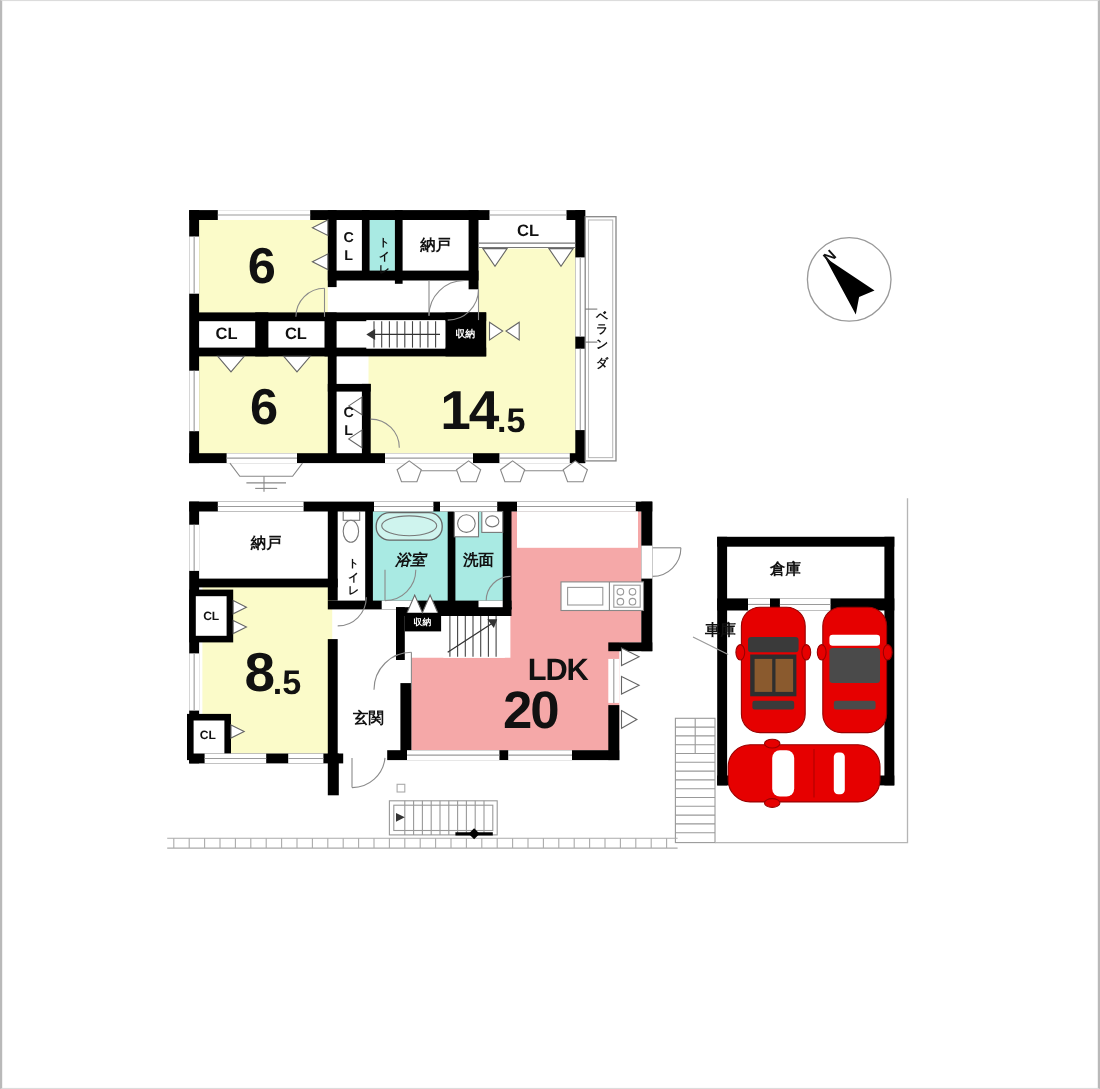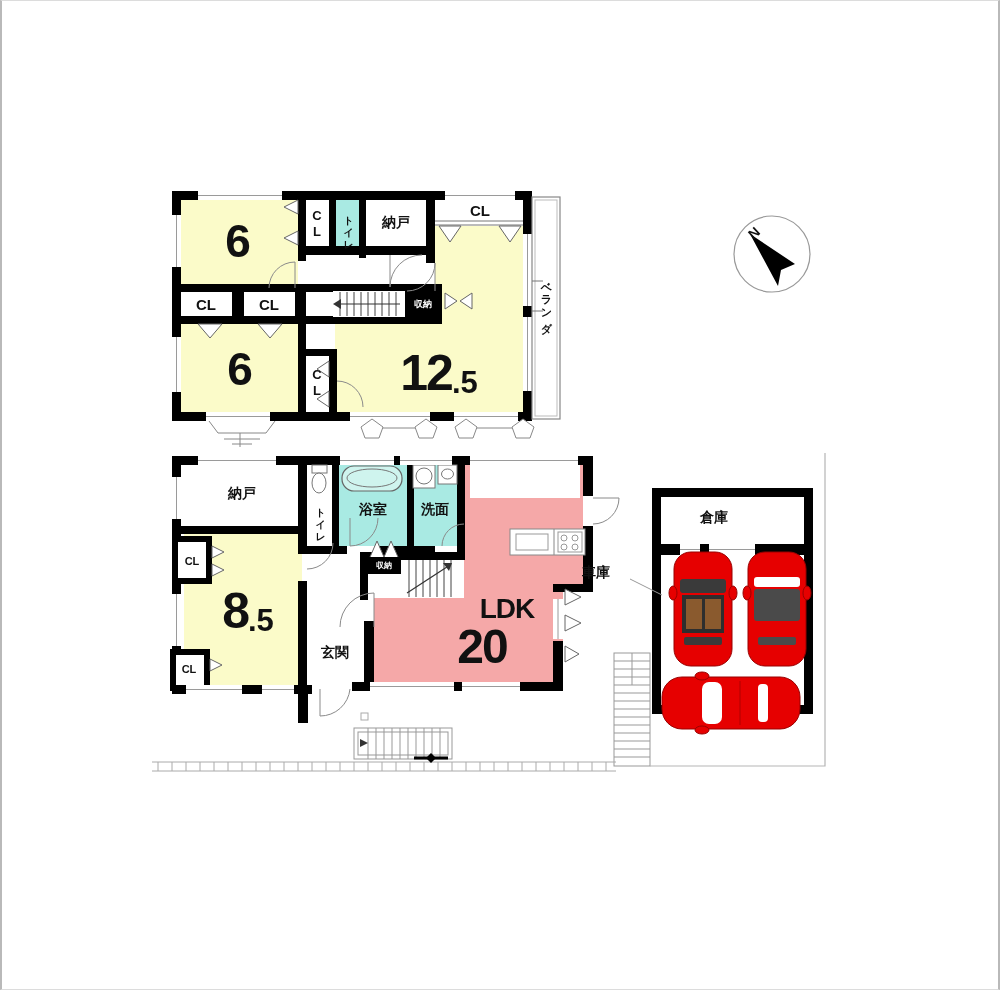--- a/index.html
+++ b/index.html
@@ -416,39 +416,39 @@
   <div class="lbl v" style="left:346px;top:226px;font-size:10px;">トイレ</div>
   <div class="lbl" style="left:394px;top:221px;font-size:14px;">納戸</div>
   <div class="lbl" style="left:478px;top:209px;font-size:15px;">CL</div>
   <div class="lbl" style="left:204px;top:303px;font-size:15px;">CL</div>
   <div class="lbl" style="left:267px;top:303px;font-size:15px;">CL</div>
   <div class="lbl white" style="left:421px;top:303px;font-size:9px;">収納</div>
   <div class="lbl" style="left:238px;top:368px;font-size:46px;">6</div>
   <div class="lbl v" style="left:315px;top:382px;font-size:13px;">CL</div>
   <div class="lbl" style="left:437px;top:372px;">
     <span class="numwrap">
-        <span class="num-main">12</span>
+        <span class="num-main">14</span>
         <span class="num-dec">.5</span>
       </span>
   </div>
   <div class="lbl v" style="left:544px;top:300px;font-size:11px;">ベランダ</div>
   <div class="lbl rot-n" style="left:752px;top:232px;font-size:14px;">N</div>
 
   <div class="lbl" style="left:240px;top:492px;font-size:14px;">納戸</div>
   <div class="lbl v" style="left:318px;top:518px;font-size:10px;">トイレ</div>
-  <div class="lbl" style="left:371px;top:508px;font-size:14px;">浴室</div>
+  <div class="lbl" style="left:371px;top:508px;font-size:14px;font-style:italic;">浴室</div>
   <div class="lbl" style="left:433px;top:508px;font-size:14px;">洗面</div>
   <div class="lbl" style="left:190px;top:560px;font-size:11px;">CL</div>
   <div class="lbl" style="left:246px;top:610px;">
     <span class="numwrap">
         <span class="num-main">8</span>
         <span class="num-dec">.5</span>
       </span>
   </div>
   <div class="lbl" style="left:187px;top:668px;font-size:11px;">CL</div>
   <div class="lbl" style="left:333px;top:651px;font-size:14px;text-align:center;">玄関</div>
   <div class="lbl white" style="left:382px;top:565px;font-size:8px;">収納</div>
   <div class="lbl" style="left:481px;top:608px;font-size:28px;letter-spacing:-1px;margin-left:24px;">LDK</div>
   <div class="lbl" style="left:480px;top:646px;font-size:48px;letter-spacing:-2px;">20</div>
 
   <div class="lbl" style="left:712px;top:516px;font-size:14px;">倉庫</div>
-  <div class="lbl" style="left:594px;top:571px;font-size:14px;">車庫</div>
+  <div class="lbl" style="left:653px;top:571px;font-size:14px;">車庫</div>
 </div>
 
 </body></html>

